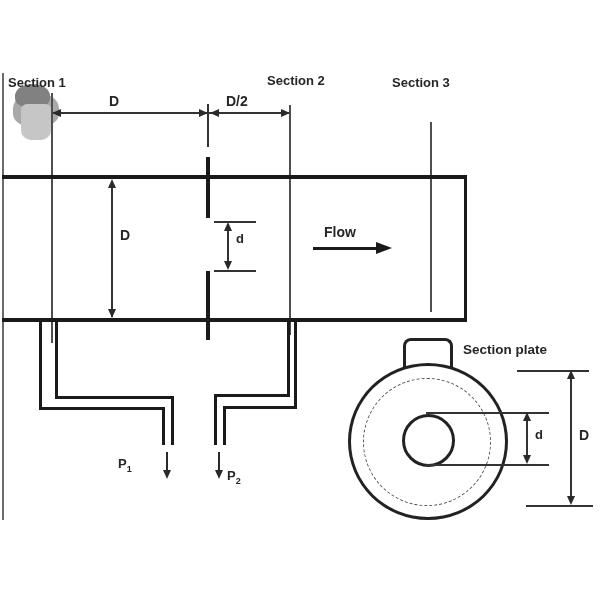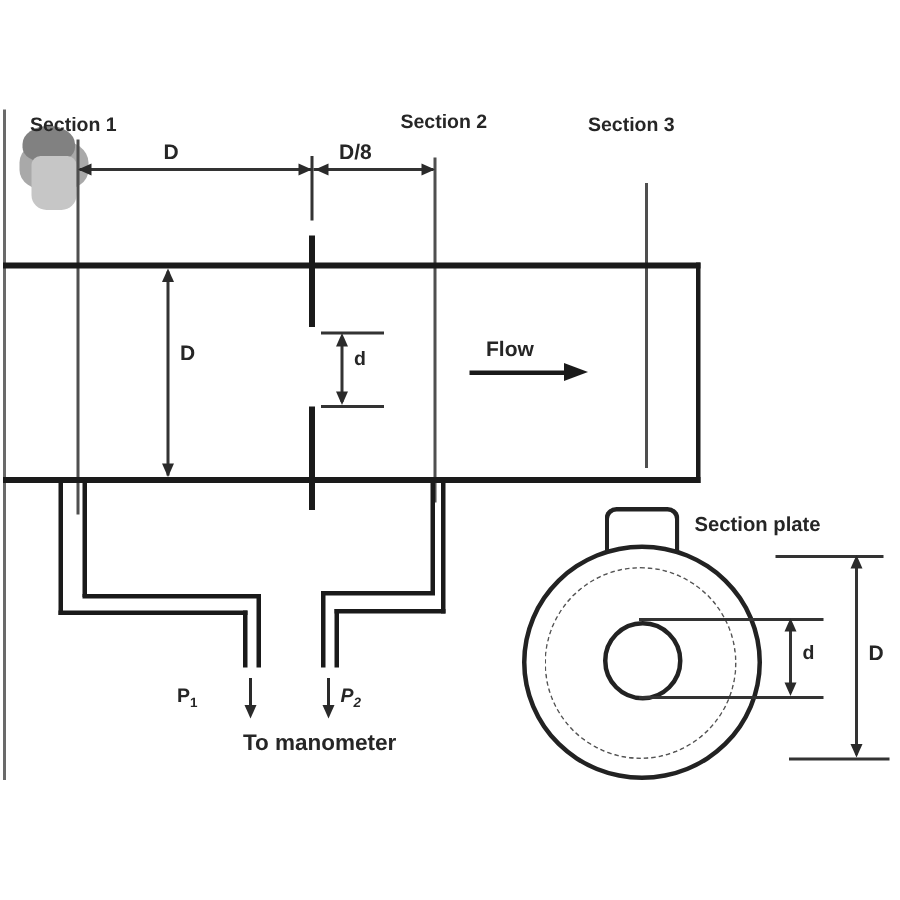--- a/index.html
+++ b/index.html
@@ -25,37 +25,37 @@
 <body>
 
 <div id="canvas">
 
   <div class="thin" style="left:2px;top:73px;width:2px;height:447px;background:#6a6a6a;"></div>
 
   <div class="smudge" style="left:13px;top:93px;width:46px;height:34px;border-radius:45% 45% 40% 40%;background:#a9a9a9;"></div>
   <div class="smudge" style="left:15px;top:84px;width:35px;height:24px;border-radius:55% 55% 45% 45%;background:#818181;"></div>
   <div class="smudge" style="left:21px;top:104px;width:30px;height:36px;border-radius:6px 6px 10px 10px;background:#c6c6c6;"></div>
 
-  <div class="lbl" style="left:20px;top:75px;font-size:13px;">Section 1</div>
+  <div class="lbl" style="left:8px;top:75px;font-size:13px;">Section 1</div>
   <div class="lbl" style="left:267px;top:73px;font-size:13px;">Section 2</div>
   <div class="lbl" style="left:392px;top:75px;font-size:13px;">Section 3</div>
 
   <div class="thin" style="left:51px;top:93px;width:2px;height:250px;"></div>
   <div class="thin" style="left:289px;top:105px;width:2px;height:230px;"></div>
   <div class="thin" style="left:430px;top:122px;width:2px;height:190px;"></div>
 
   <div class="dim" style="left:53px;top:112px;width:155px;height:2px;"></div>
   <div class="dim" style="left:209px;top:112px;width:80px;height:2px;"></div>
   <div class="dim" style="left:207px;top:104px;width:2px;height:43px;"></div>
   <span class="ah left" style="left:52px;top:109px;"></span>
   <span class="ah right" style="left:199px;top:109px;"></span>
   <span class="ah left" style="left:210px;top:109px;"></span>
   <span class="ah right" style="left:281px;top:109px;"></span>
   <div class="lbl" style="left:109px;top:93px;font-size:14px;">D</div>
-  <div class="lbl" style="left:226px;top:93px;font-size:14px;">D/8</div>
+  <div class="lbl" style="left:226px;top:93px;font-size:14px;">D/2</div>
 
   <div class="ln" style="left:2px;top:175px;width:465px;height:3.5px;"></div>
   <div class="ln" style="left:2px;top:318px;width:465px;height:4px;"></div>
   <div class="ln" style="left:464px;top:175px;width:3px;height:147px;"></div>
 
   <div class="dim" style="left:111px;top:181px;width:2px;height:136px;"></div>
   <span class="ah up" style="left:108px;top:179px;"></span>
   <span class="ah down" style="left:108px;top:309px;"></span>
   <div class="lbl" style="left:120px;top:227px;font-size:14px;">D</div>
 
@@ -85,22 +85,21 @@
   <div class="ln" style="left:214px;top:394px;width:76px;height:3px;"></div>
   <div class="ln" style="left:223px;top:406px;width:74px;height:3px;"></div>
   <div class="ln" style="left:214px;top:394px;width:3px;height:51px;"></div>
   <div class="ln" style="left:223px;top:406px;width:3px;height:39px;"></div>
 
   <div class="ln" style="left:166px;top:452px;width:2px;height:20px;background:#2a2a2a;"></div>
   <span class="ah down" style="left:163px;top:470px;"></span>
   <div class="ln" style="left:218px;top:452px;width:2px;height:20px;background:#2a2a2a;"></div>
   <span class="ah down" style="left:215px;top:470px;"></span>
   <div class="lbl" style="left:118px;top:456px;font-size:13px;"><span>P</span><sub>1</sub></div>
-  <div class="lbl" style="left:227px;top:456px;font-size:13px;font-style:italic;"><span>P</span><sub>2</sub></div>
-  <div class="lbl" style="left:162px;top:487px;font-size:15px;">To manometer</div>
+  <div class="lbl" style="left:227px;top:468px;font-size:13px;"><span>P</span><sub>2</sub></div>
 
   <div class="circ" style="left:348px;top:363px;width:154px;height:151px;border:3px solid #222;"></div>
   <div class="circ" style="left:363px;top:378px;width:126px;height:126px;border:1.5px dashed #555;"></div>
   <div class="circ" style="left:402px;top:414px;width:47px;height:47px;border:3px solid #222;"></div>
   <div style="position:absolute;left:403px;top:338px;width:44px;height:27px;border:3px solid #222;border-bottom:none;border-radius:8px 8px 0 0;background:transparent;"></div>
   <div class="lbl" style="left:463px;top:342px;font-size:13.5px;">Section plate</div>
 
   <div class="dim" style="left:426px;top:412px;width:123px;height:1.6px;"></div>
   <div class="dim" style="left:426px;top:464px;width:123px;height:1.6px;"></div>
   <div class="dim" style="left:526px;top:415px;width:2px;height:47px;"></div>

